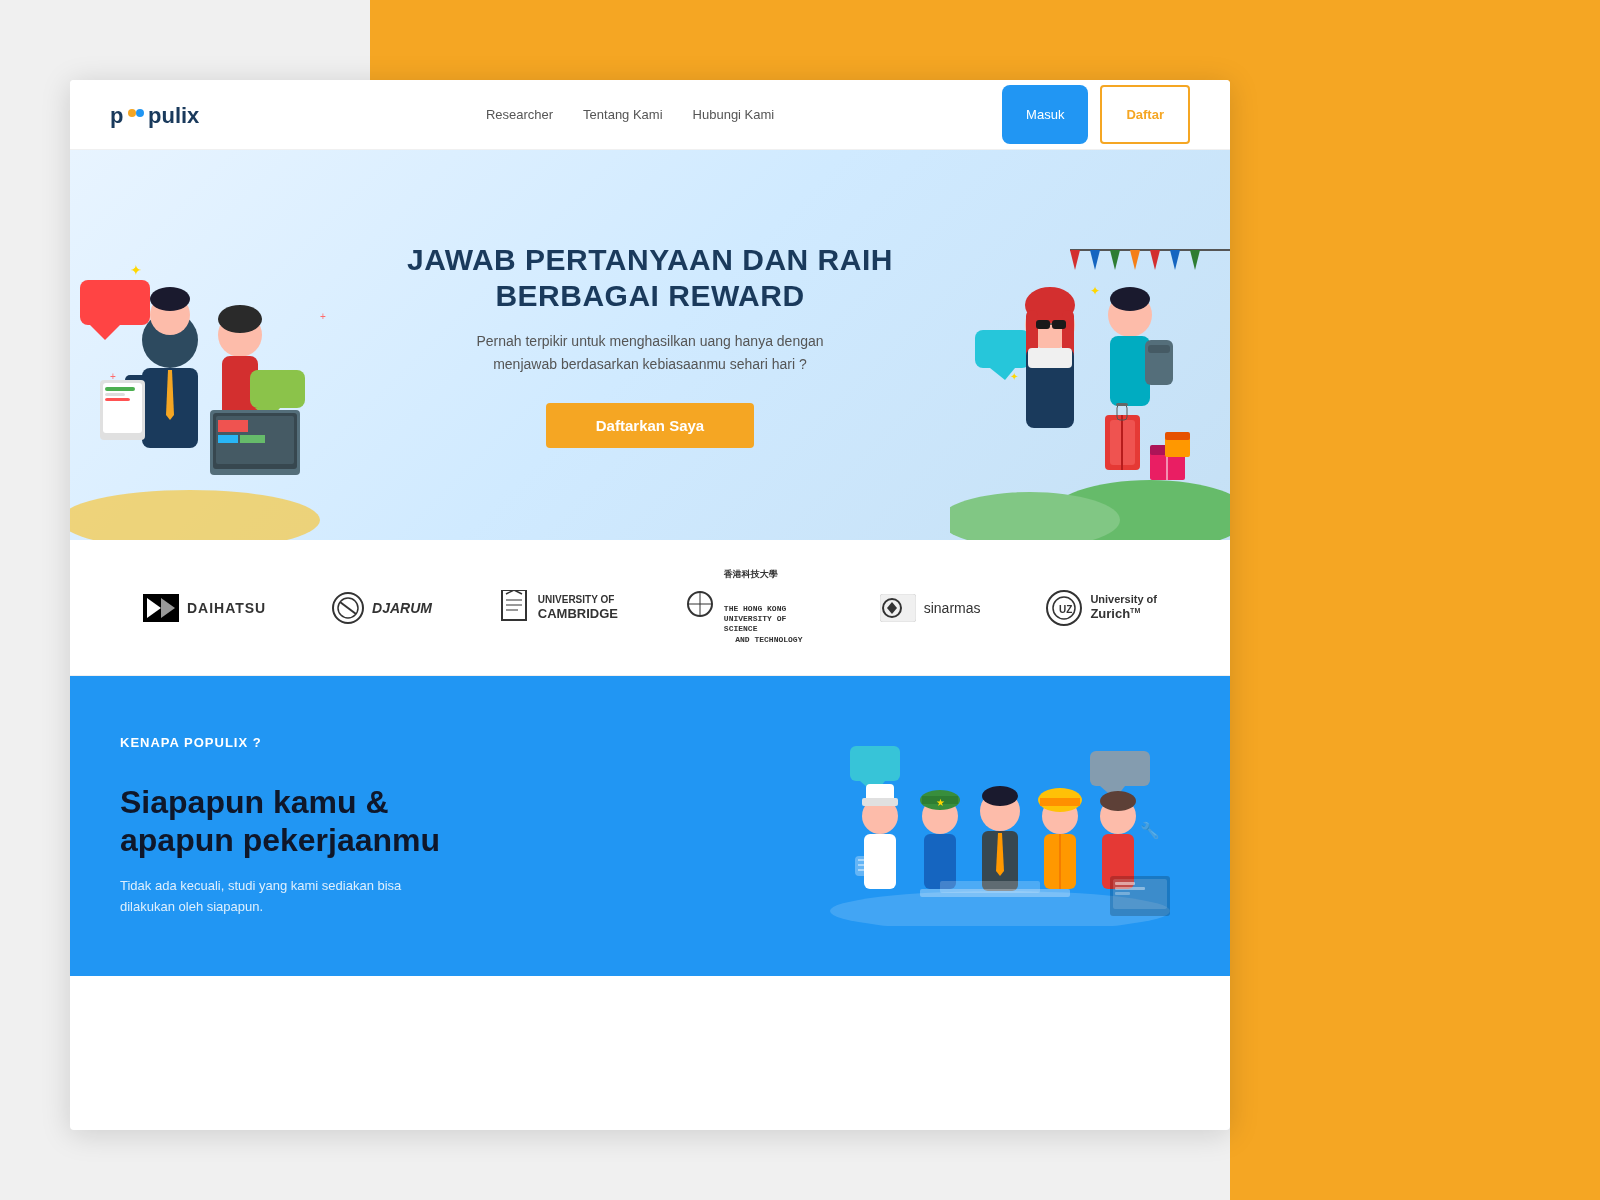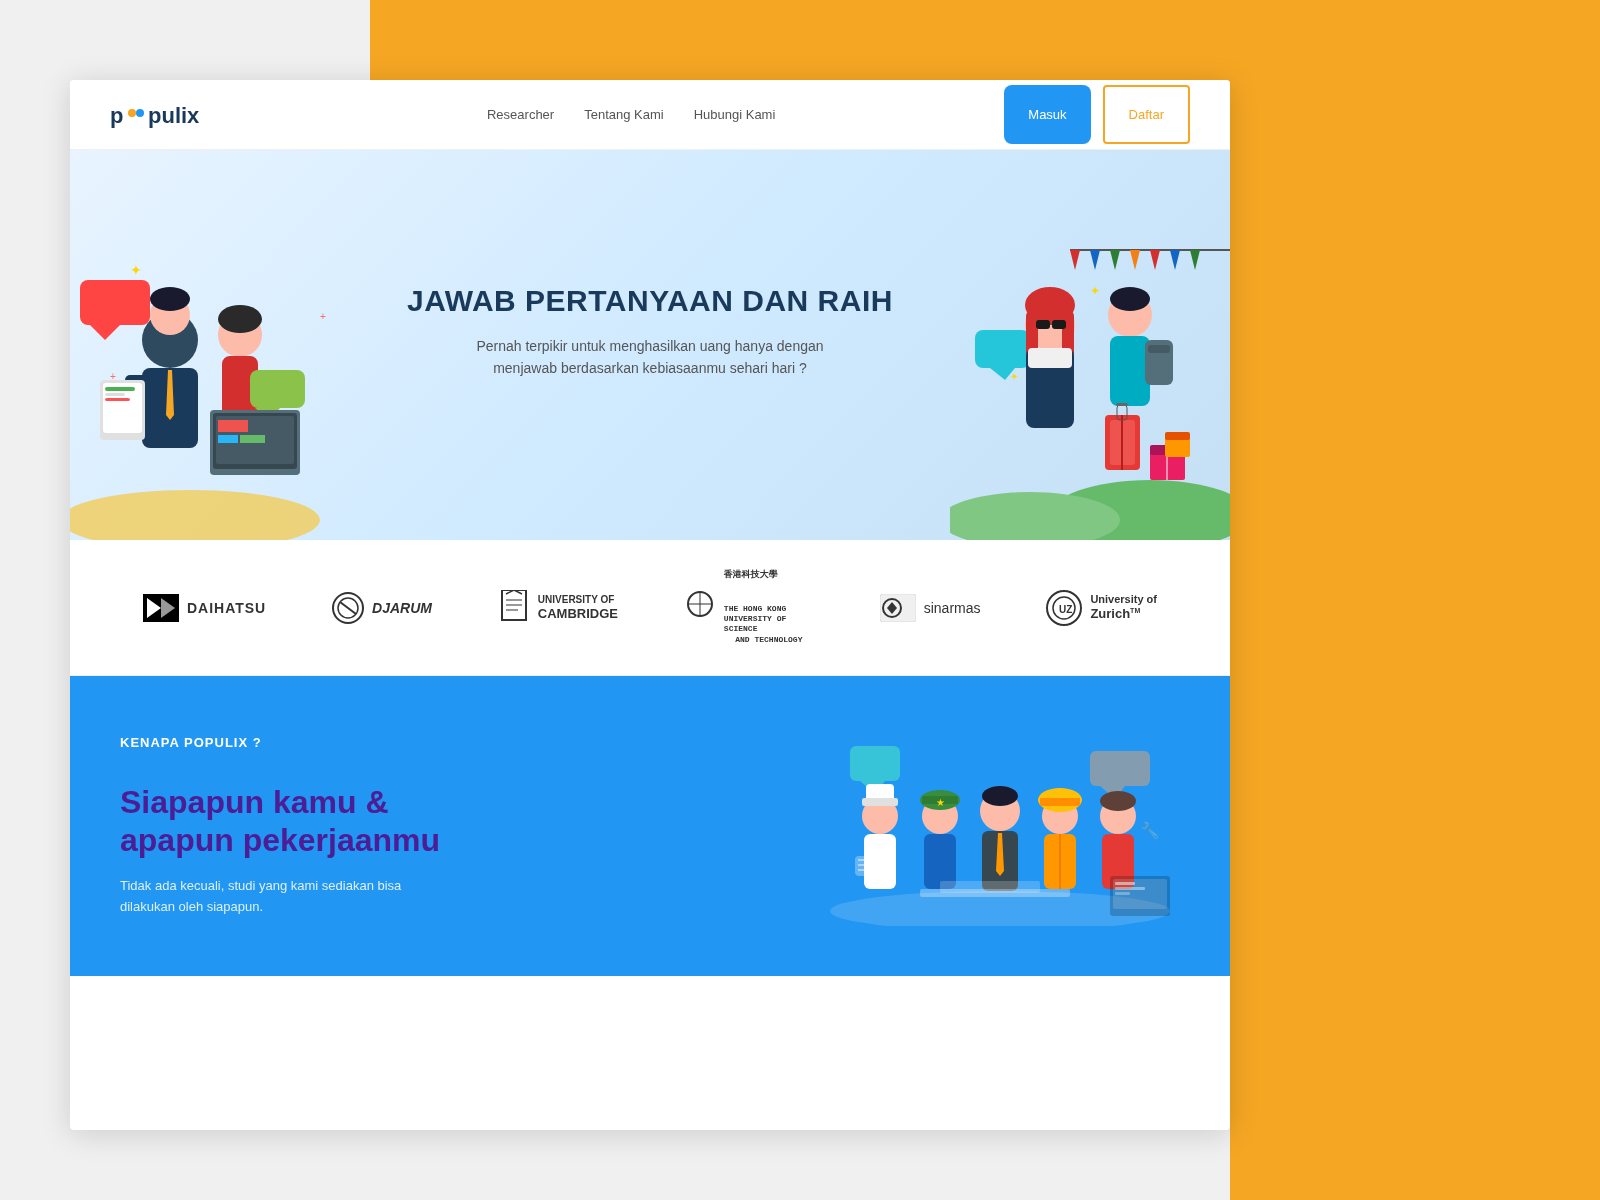--- a/index.html
+++ b/index.html
@@ -88,21 +88,21 @@
       font-weight: 500;
     }
     .btn-daftar {
       background: #fff;
       color: #F5A623;
       border: 2px solid #F5A623;
       padding: 20px 24px;
       border-radius: 4px;
       font-size: 13px;
       cursor: pointer;
-      font-weight: 400;
+      font-weight: 700;
     }
 
     
     .hero {
       position: relative;
       height: 390px;
       background: linear-gradient(135deg, #e8f4ff 0%, #d0eaff 50%, #c5e0f5 100%);
       overflow: hidden;
       display: flex;
       flex-direction: column;
@@ -203,21 +203,21 @@
       font-size: 13px;
       font-weight: 700;
       color: #fff;
       letter-spacing: 1px;
       margin-bottom: 14px;
     }
 
     .blue-title {
       font-size: 32px;
       font-weight: 700;
-      color: #4c1d95;
+      color: #0f172a;
       line-height: 1.2;
       margin-bottom: 16px;
       margin-top: 33px;
     }
 
     .blue-desc {
       font-size: 13px;
       color: rgba(255,255,255,0.85);
       line-height: 1.6;
     }
@@ -367,25 +367,27 @@
         <rect x="215" y="212" width="25" height="8" rx="2" fill="#E65100"></rect>
 
         <text x="140" y="75" font-size="12" fill="#FFD700">✦</text>
         <text x="60" y="160" font-size="10" fill="#FFD700">✦</text>
       </svg>
     </div>
 
     <div class="hero-content">
       <h1 class="hero-title">
         <span>JAWAB PERTANYAAN DAN RAIH</span><br>
+        <span>BERBAGAI REWARD</span>
       </h1>
       <p class="hero-subtitle">
         Pernah terpikir untuk menghasilkan uang hanya dengan<br>
         menjawab berdasarkan kebiasaanmu sehari hari ?
       </p>
+      <button class="btn-daftarkan">Daftarkan Saya</button>
     </div>
 
   </div>
 
   <div class="partners">
 
     <div class="partner-logo">
       <svg width="36" height="28" viewBox="0 0 36 28">
         <rect width="36" height="28" fill="#000"></rect>
         <path d="M4 4 L18 14 L4 24 Z" fill="#fff"></path>

